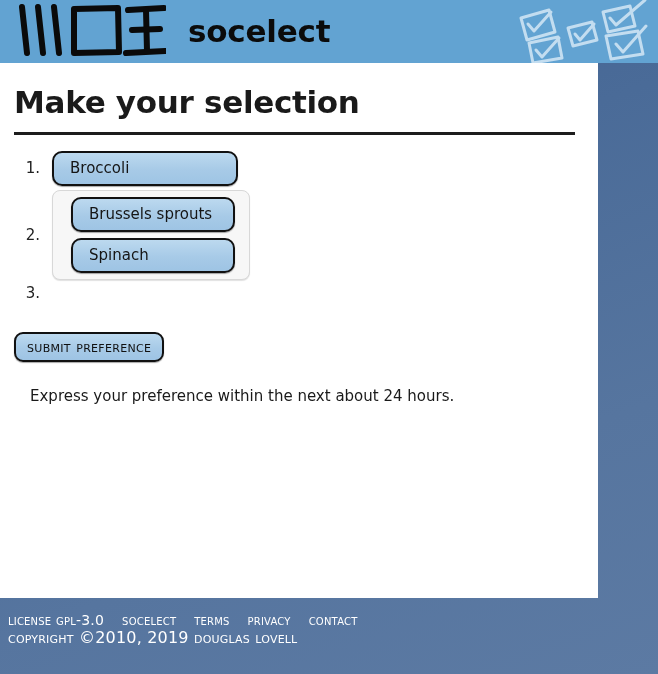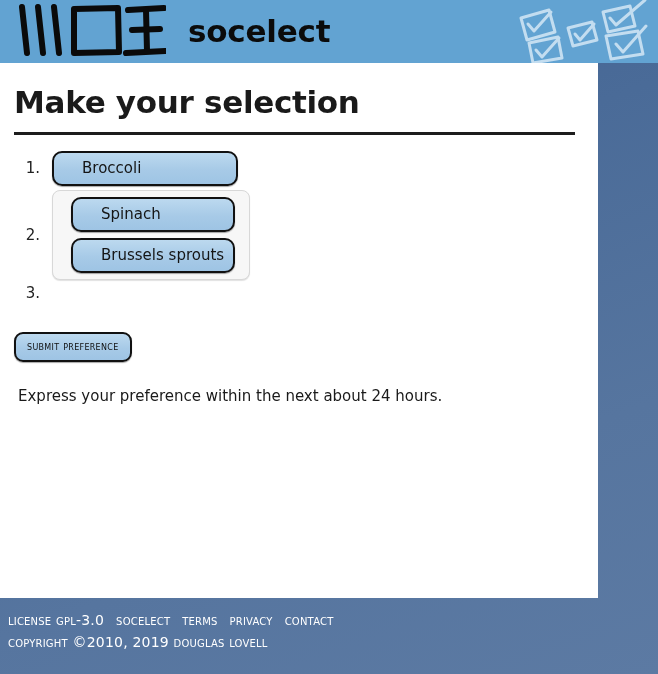--- a/index.html
+++ b/index.html
@@ -107,21 +107,21 @@
     color: #222222;
     flex: 0 0 auto;
   }
 
   .pill {
     box-sizing: border-box;
     width: 186px;
     height: 35px;
     display: flex;
     align-items: center;
-    padding-left: 28px;
+    padding-left: 16px;
     border: 2px solid #111111;
     border-radius: 10px;
     background: linear-gradient(180deg, #bcd9ef 0%, #a7cae7 55%, #9ec4e4 100%);
     font-family: "DejaVu Sans", sans-serif;
     font-size: 15px;
     color: #151515;
     box-shadow: 0 1px 1px rgba(0,0,0,0.35);
     cursor: pointer;
   }
 
@@ -147,63 +147,62 @@
     display: inline-flex;
     align-items: center;
     justify-content: center;
     box-sizing: border-box;
     height: 30px;
     padding: 0 11px;
     border: 2px solid #111111;
     border-radius: 9px;
     background: linear-gradient(180deg, #bcd9ef 0%, #a7cae7 55%, #9ec4e4 100%);
     font-family: "DejaVu Sans", sans-serif;
-    font-size: 11px;
+    font-size: 16px;
     font-variant: small-caps;
     text-transform: lowercase;
     color: #101010;
     letter-spacing: 0.3px;
     box-shadow: 0 1px 1px rgba(0,0,0,0.35);
     cursor: pointer;
     white-space: nowrap;
   }
   .btn-submit { margin: 26px 0 0 0; }
   .btn-home   { margin: 12px 0 0 0; }
 
   .notice {
-    margin: 25px 0 0 4px;
+    margin: 25px 0 0 16px;
     font-family: "DejaVu Sans", sans-serif;
     font-size: 15px;
     color: #1a1a1a;
   }
 
   
   .footer {
     position: absolute;
     left: 0;
     top: 606px;
     width: 658px;
     padding: 6px 0 0 8px;
     box-sizing: border-box;
     color: #ffffff;
     font-family: "DejaVu Sans", sans-serif;
   }
   .footer-links {
     display: flex;
     align-items: baseline;
-    gap: 12px;
+    gap: 18px;
     font-size: 14px;
     font-variant: small-caps;
     text-transform: lowercase;
     letter-spacing: 0.2px;
   }
   .footer-links span { cursor: pointer; }
   .footer-copy {
-    margin-top: 6px;
-    font-size: 14px;
+    font-size: 16px;
     font-variant: small-caps;
     text-transform: lowercase;
     letter-spacing: 0.2px;
   }
 </style>
 </head>
 <body>
 
 <div class="header">
 
@@ -257,24 +256,24 @@
         <span class="rank-num">1.</span>
         <div class="pill">
           <span>Broccoli</span>
         </div>
       </li>
 
       <li class="rank-row">
         <span class="rank-num">2.</span>
         <div class="tie-group">
           <div class="pill">
-            <span>Spinach</span>
+            <span>Brussels sprouts</span>
           </div>
           <div class="pill">
-            <span>Brussels sprouts</span>
+            <span>Spinach</span>
           </div>
         </div>
       </li>
 
       <li class="rank-row">
         <span class="rank-num">3.</span>
       </li>
     </ul>
 
     <div class="btn btn-submit">Submit preference</div>

